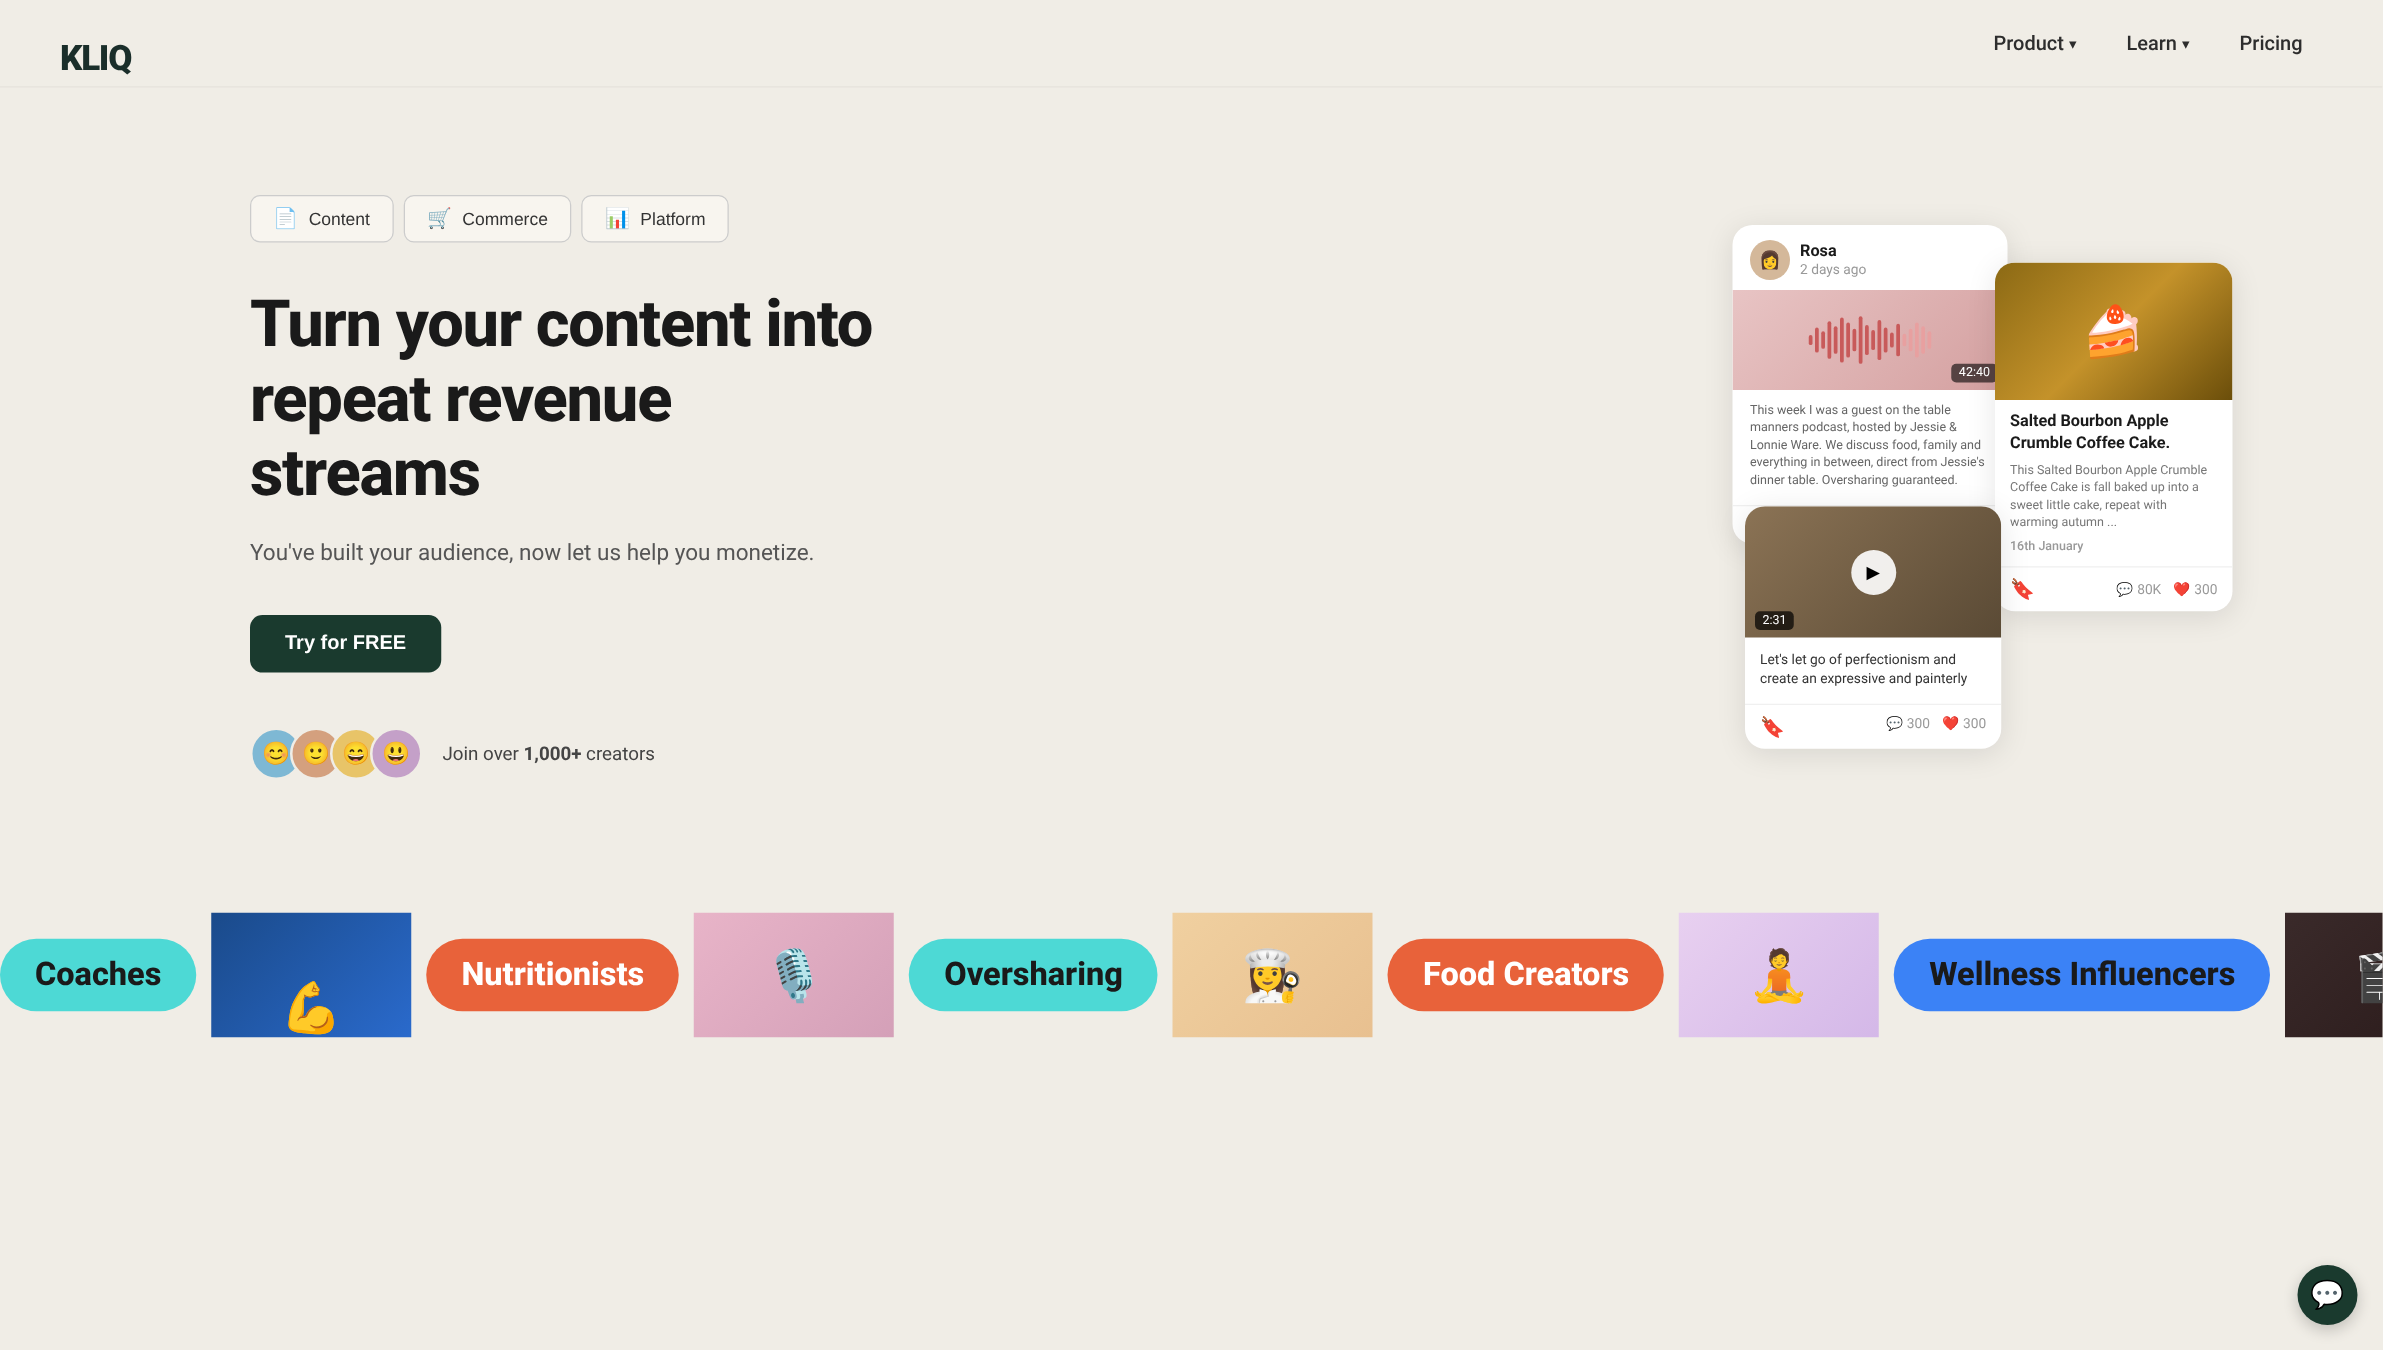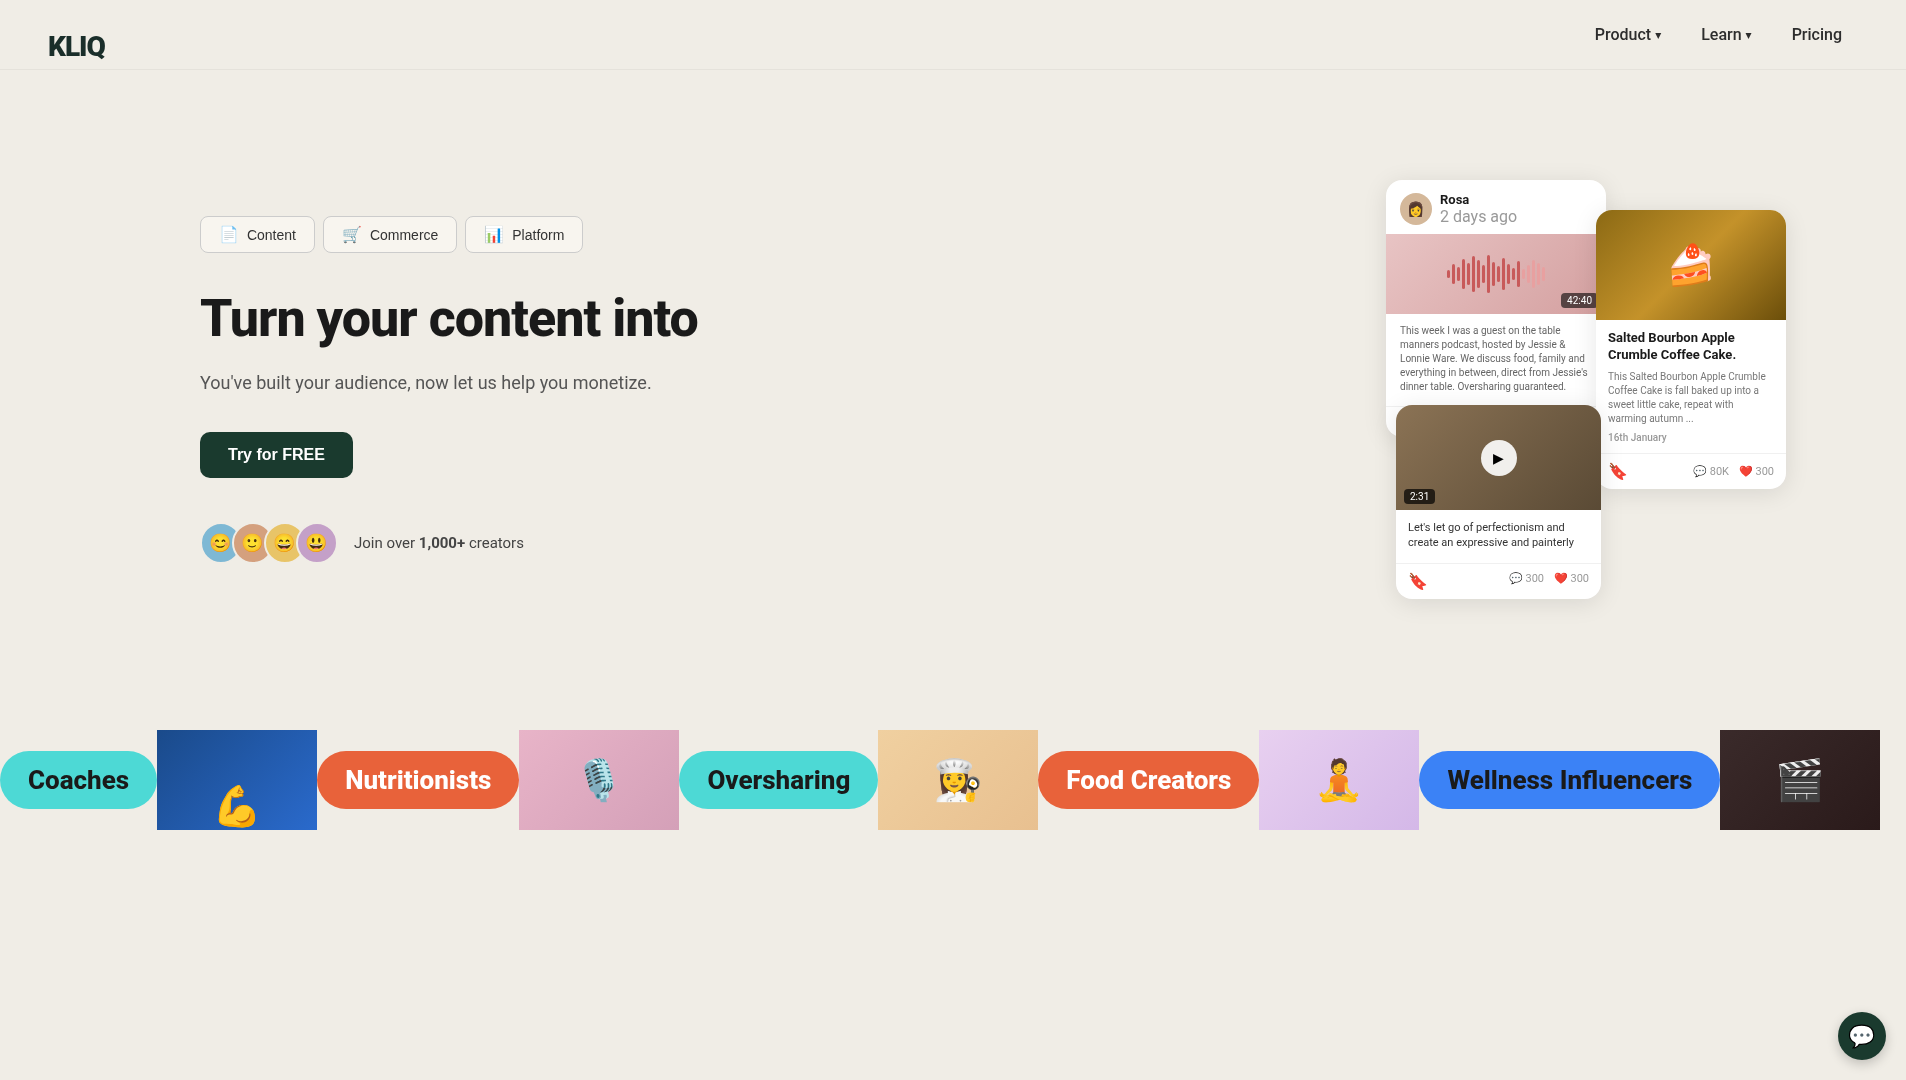--- a/index.html
+++ b/index.html
@@ -84,21 +84,21 @@
       width: 220px; left: 20px; top: 0;
     }
     .card-podcast .card-header {
       display: flex; align-items: center; gap: 8px; padding: 12px 14px 8px;
     }
     .card-avatar {
       width: 32px; height: 32px; border-radius: 50%; background: #d4b89a;
       display: flex; align-items: center; justify-content: center; font-size: 14px; flex-shrink: 0;
     }
     .card-user-name { font-size: 13px; font-weight: 700; color: #1a1a1a; }
-    .card-user-time { font-size: 16px; color: #999; }
+    .card-user-time { font-size: 11px; color: #999; }
     .card-image-strip {
       position: relative; height: 80px; background: linear-gradient(135deg, #e8c4c4 0%, #d4a0a0 100%);
       display: flex; align-items: center; justify-content: center; overflow: hidden;
     }
     .waveform {
       display: flex; align-items: center; gap: 2px; height: 40px;
     }
     .wave-bar {
       width: 3px; border-radius: 2px; background: #c85a5a;
     }
@@ -151,21 +151,21 @@
     }
     .card-video-body { padding: 10px 12px 12px; }
     .card-video-title { font-size: 11px; color: #333; line-height: 1.4; }
     .card-video-footer {
       display: flex; justify-content: space-between;
       padding: 8px 12px; border-top: 1px solid #f0f0f0;
     }
 
     
     .bottom-strip {
-      display: flex; align-items: flex-end; gap: 0;
+      display: flex; align-items: flex-end; gap: 12px;
       width: 100%; overflow: hidden; margin-top: 40px;
       height: 100px;
     }
     .strip-item {
       display: flex; align-items: center; justify-content: center;
       height: 100px; flex-shrink: 0;
     }
     .strip-label {
       padding: 14px 28px; border-radius: 50px; font-size: 26px; font-weight: 800;
       white-space: nowrap; display: inline-block;
@@ -242,20 +242,21 @@
         <span>Commerce</span>
       </button>
       <button class="tab-btn">
         <span class="tab-icon">📊</span>
         <span>Platform</span>
       </button>
     </div>
 
     <h1 class="hero-title">
       <span>Turn your content into</span><br>
+      <span>repeat revenue streams</span>
     </h1>
     <p class="hero-subtitle">You've built your audience, now let us help you monetize.</p>
 
     <button class="btn-cta">Try for FREE</button>
 
     <div class="social-proof">
       <div class="avatars">
         <div class="avatar-img" style="background:#7eb8d4;">😊</div>
         <div class="avatar-img" style="background:#d4a07e;">🙂</div>
         <div class="avatar-img" style="background:#e8c468;">😄</div>

